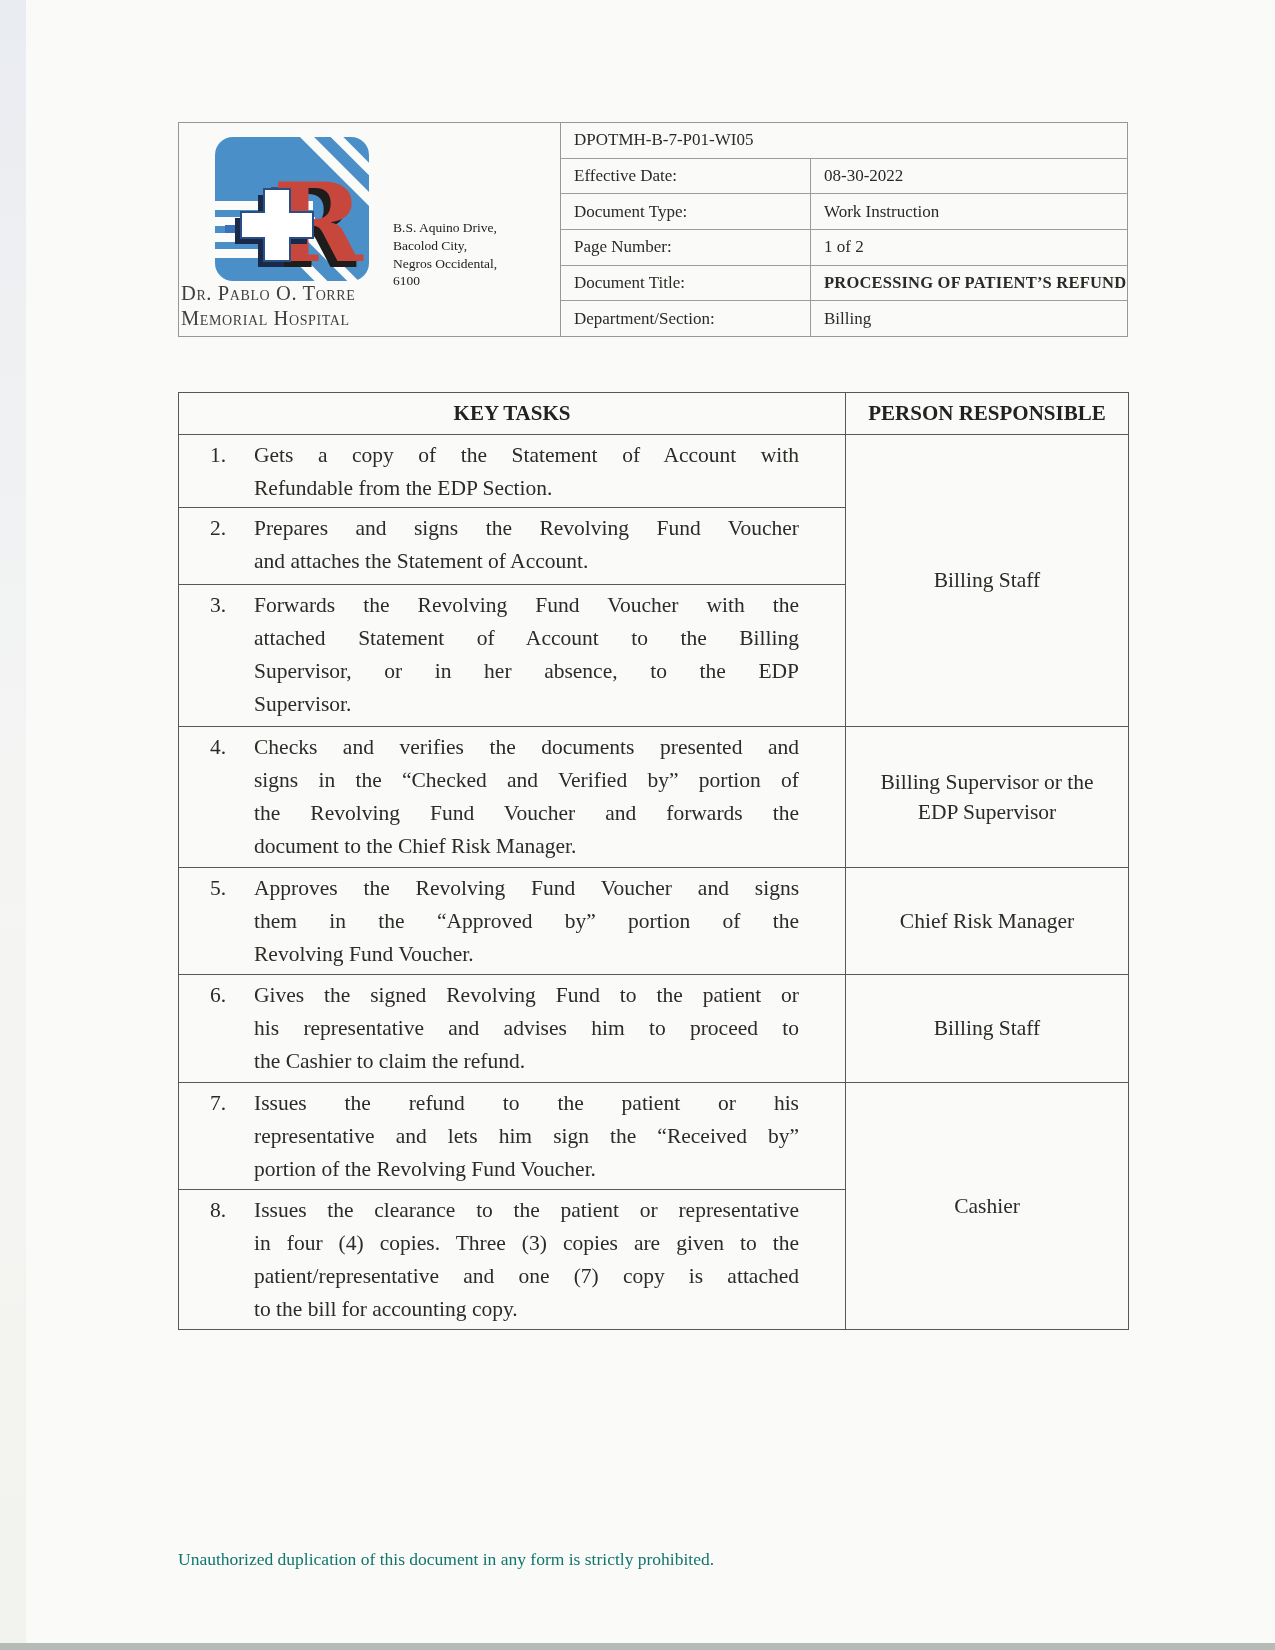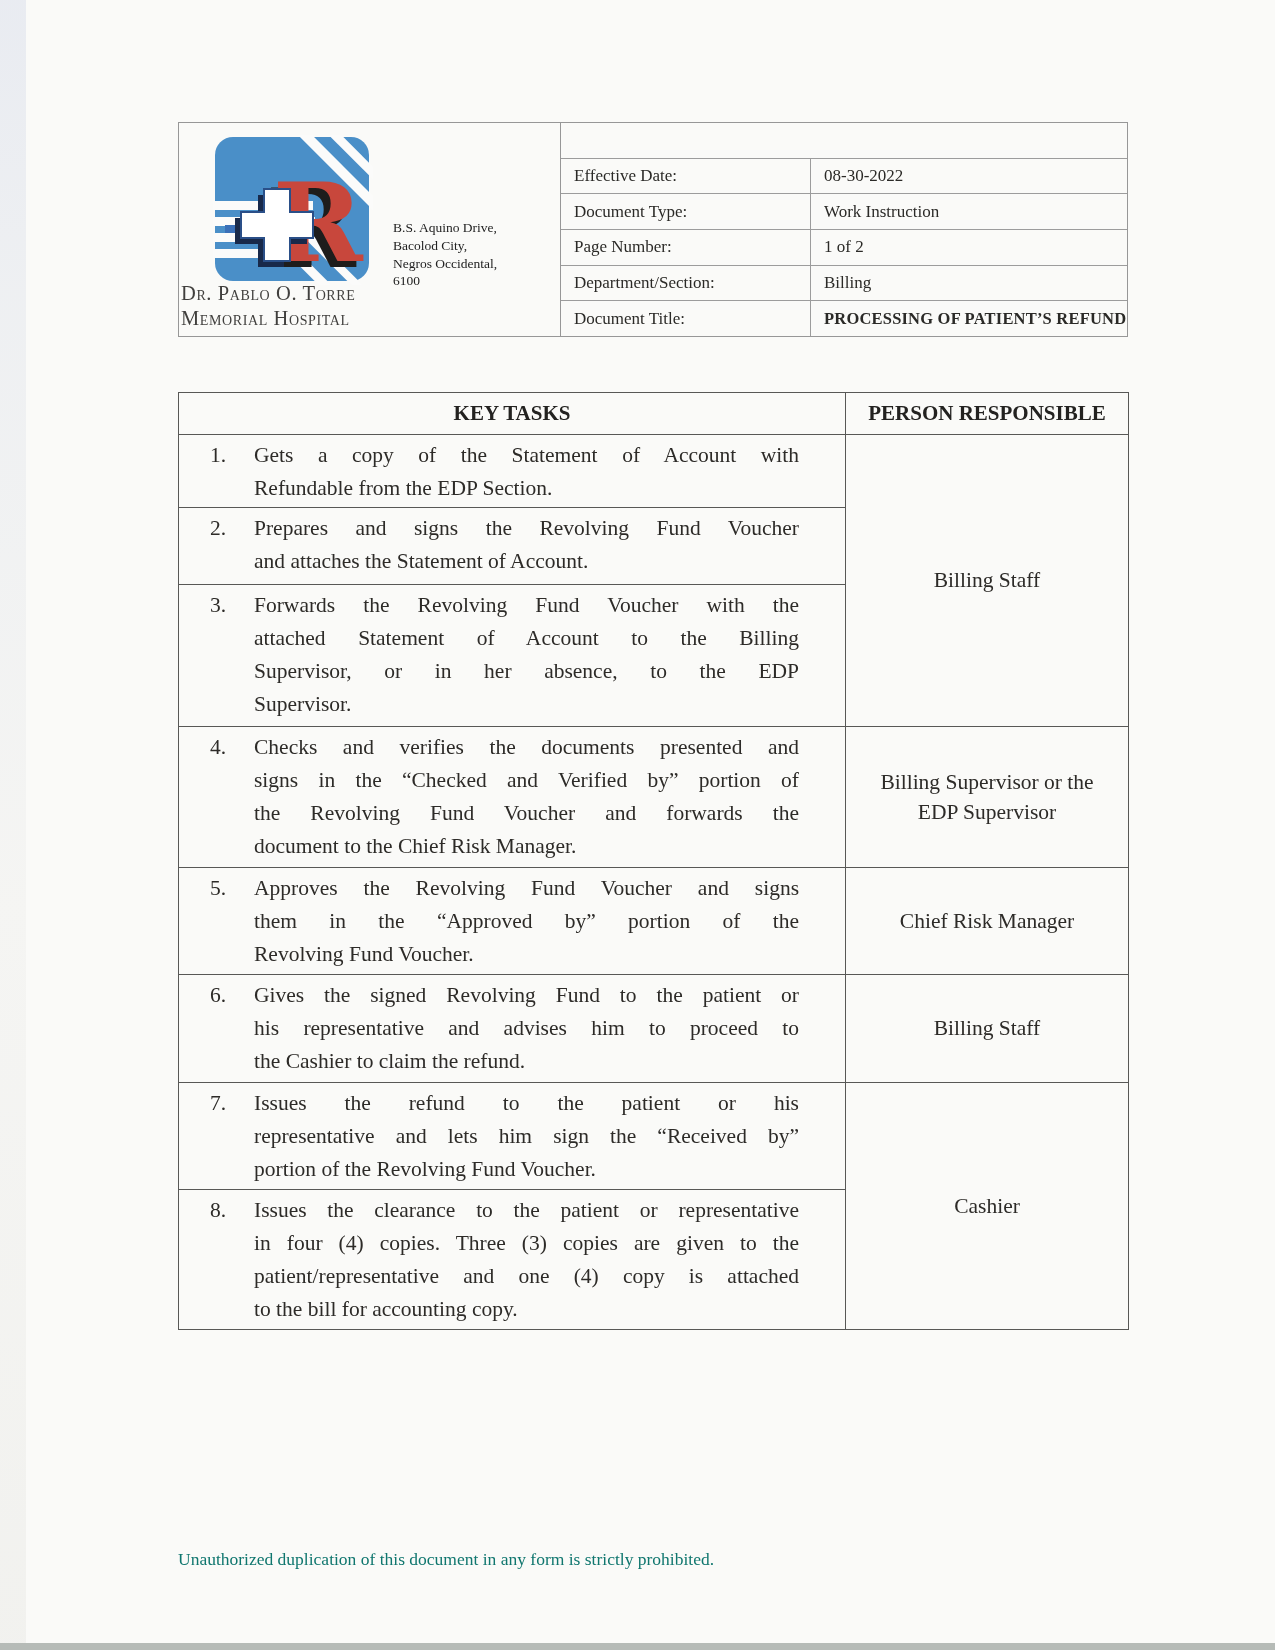--- a/index.html
+++ b/index.html
@@ -109,40 +109,41 @@
       <div>Negros Occidental,</div>
       <div>6100</div>
     </div>
     <div class="hospital-name">
       <div>Dr. Pablo O. Torre</div>
       <div>Memorial Hospital</div>
     </div>
   </div>
   <div class="fields">
     <div class="field-row">
+      <div class="field-value">DPOTMH-B-7-P01-WI05</div>
     </div>
     <div class="field-row">
       <div class="field-label">Effective Date:</div>
       <div class="field-value">08-30-2022</div>
     </div>
     <div class="field-row">
       <div class="field-label">Document Type:</div>
       <div class="field-value">Work Instruction</div>
     </div>
     <div class="field-row">
       <div class="field-label">Page Number:</div>
       <div class="field-value">1 of 2</div>
-    </div>
-    <div class="field-row">
-      <div class="field-label">Department/Section:</div>
-      <div class="field-value">Billing</div>
     </div>
     <div class="field-row title-row">
       <div class="field-label">Document Title:</div>
       <div class="field-value">PROCESSING OF PATIENT’S REFUND</div>
+    </div>
+    <div class="field-row">
+      <div class="field-label">Department/Section:</div>
+      <div class="field-value">Billing</div>
     </div>
   </div>
 </div>
 
 <table class="main-table">
   <tbody>
       <tr class="hrow">
     <th class="col-tasks">KEY TASKS</th>
     <th class="col-person">PERSON RESPONSIBLE</th>
   </tr>
@@ -246,21 +247,21 @@
     <td class="person" rowspan="2">Cashier</td>
   </tr>
 
   <tr class="r8">
     <td class="task">
       <div class="taskwrap">
         <span class="tnum">8.</span>
         <div class="tlines">
           <div class="jl">Issues the clearance to the patient or representative</div>
           <div class="jl">in four (4) copies. Three (3) copies are given to the</div>
-          <div class="jl">patient/representative and one (4) copy is attached</div>
+          <div class="jl">patient/representative and one (7) copy is attached</div>
           <div class="jl last">to the bill for accounting copy.</div>
         </div>
       </div>
     </td>
   </tr>
 </tbody>
   </table>
 
 <div class="footer-note">Unauthorized duplication of this document in any form is strictly prohibited.</div>
 

